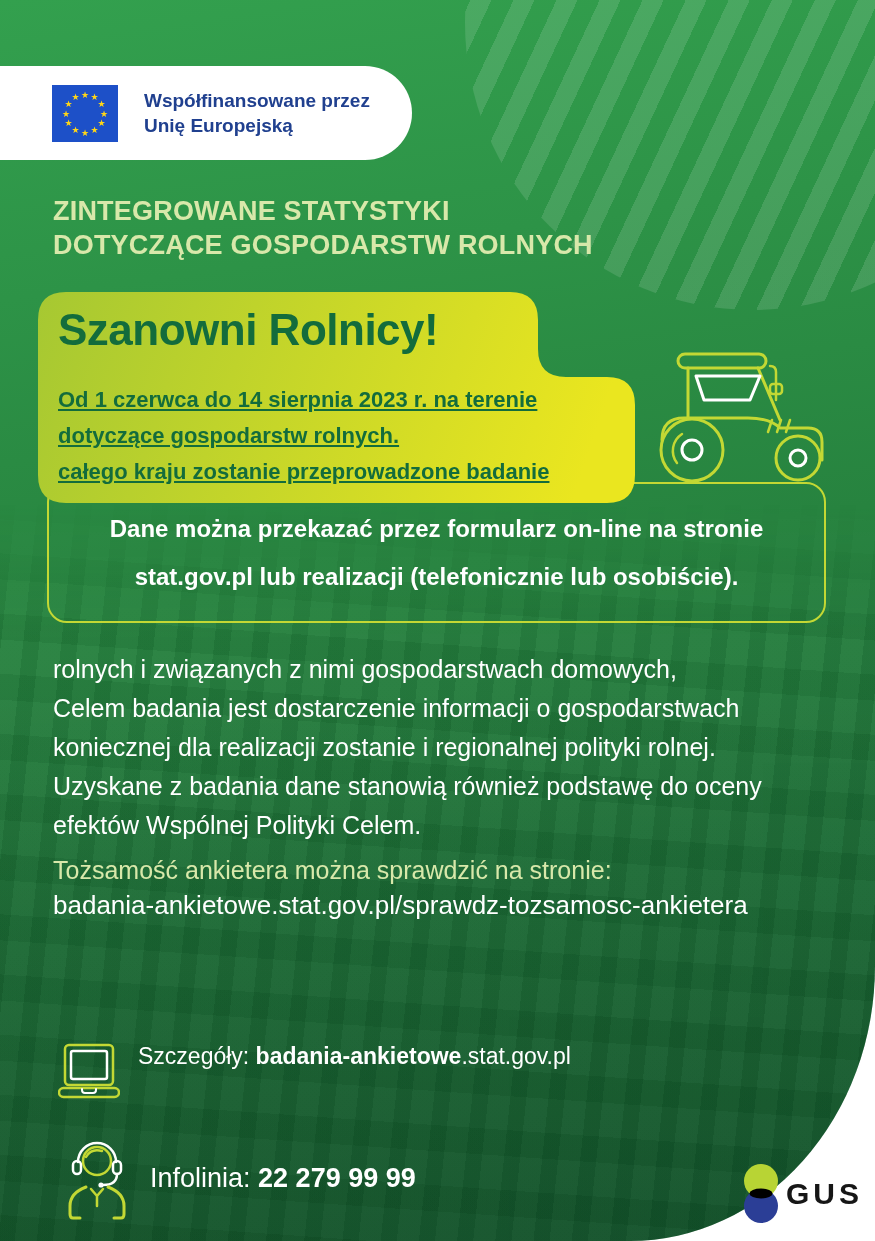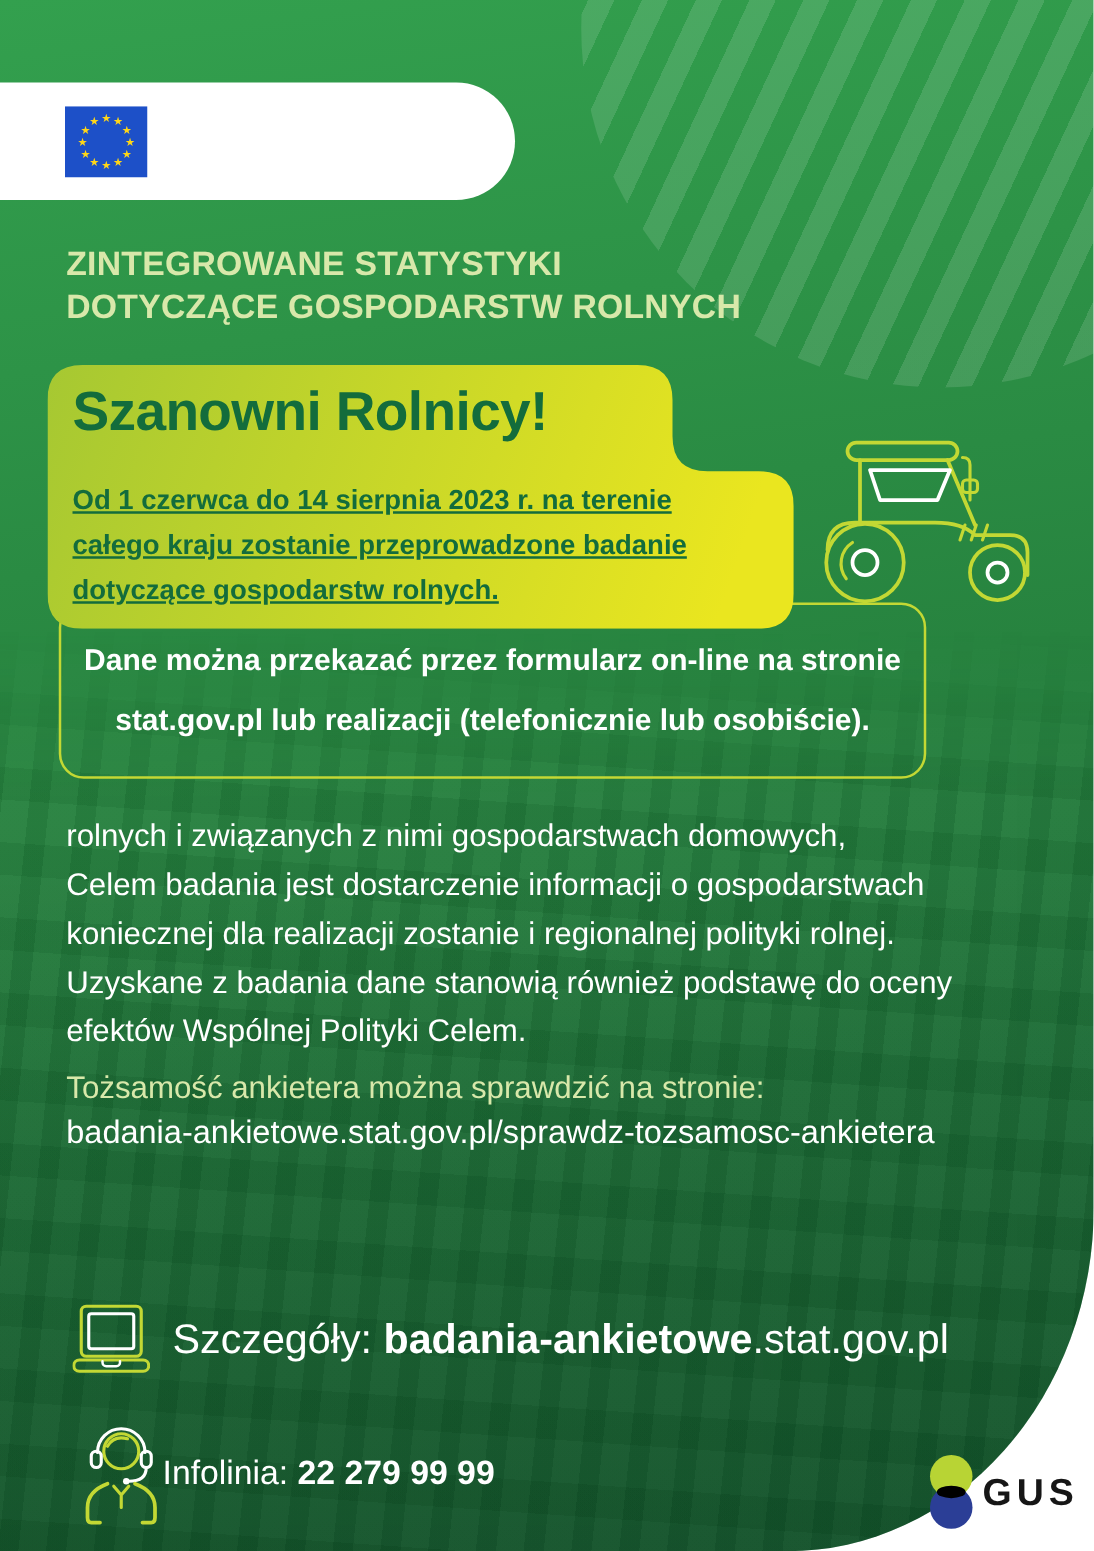--- a/index.html
+++ b/index.html
@@ -32,43 +32,43 @@
     position:absolute;left:0;top:66px;width:412px;height:94px;background:#fff;
     border-radius:0 47px 47px 0;display:flex;align-items:center;box-sizing:border-box;
     padding-left:52px;gap:26px;
   }
   .eu-text{color:var(--eu-text-blue,#20408f);font-weight:bold;font-size:19px;line-height:25px;}
   
   .title{position:absolute;left:53px;top:194px;color:var(--pale-green,#d8e8aa);
     font-weight:bold;font-size:27px;line-height:34px;letter-spacing:.2px;}
   
   .info-box{
-    position:absolute;left:47px;top:482px;width:694px;height:141px;box-sizing:border-box;
+    position:absolute;left:47px;top:482px;width:779px;height:141px;box-sizing:border-box;
     border:2px solid var(--accent-lime,#c3d834);border-radius:20px;
     display:flex;flex-direction:column;justify-content:center;align-items:center;gap:20px;
     color:#ffffff;font-weight:bold;font-size:24px;white-space:nowrap;
   }
   
   .yellow-box{position:absolute;left:38px;top:292px;}
   .greeting{position:absolute;left:58px;top:305px;font-size:44px;font-weight:bold;
     color:var(--dark-green-text,#136c3c);letter-spacing:-.5px;}
   .yellow-body{position:absolute;left:58px;top:382px;font-size:22px;font-weight:bold;
     line-height:36px;color:var(--dark-green-text,#136c3c);white-space:nowrap;text-decoration:underline;}
   
   .tractor{position:absolute;left:652px;top:342px;}
   .lime-st{stroke:var(--accent-lime,#c3d834);fill:none;stroke-width:3;stroke-linecap:round;stroke-linejoin:round;}
   .white-st{stroke:#ffffff;fill:none;stroke-width:3;stroke-linecap:round;stroke-linejoin:round;}
   .thin{stroke-width:2.5;}
   
   .paragraph{position:absolute;left:53px;top:650px;color:#fff;font-size:25px;line-height:39px;white-space:nowrap;}
   .verify-label{position:absolute;left:53px;top:856px;color:var(--pale-green,#d8e8aa);font-weight:normal;font-size:25px;white-space:nowrap;}
   .verify-url{position:absolute;left:53px;top:890px;color:#fff;font-size:26px;white-space:nowrap;text-align:center;}
   
-  .details-row{position:absolute;left:58px;top:1043px;display:flex;align-items:center;gap:18px;color:#fff;font-size:33px;white-space:nowrap;}
-  .hotline-row{position:absolute;left:64px;top:1136px;display:flex;align-items:center;color:#fff;font-size:27px;white-space:nowrap;}
+  .details-row{position:absolute;left:58px;top:1043px;display:flex;gap:18px;color:#fff;font-size:23px;white-space:nowrap;}
+  .hotline-row{position:absolute;left:64px;top:1136px;display:flex;align-items:center;gap:20px;color:#fff;font-size:27px;white-space:nowrap;}
   .bold{font-weight:bold;}
   
   .gus{position:absolute;left:733px;top:1156px;}
   .gus-text{font-size:30px;font-weight:bold;letter-spacing:4px;fill:#161616;
     font-family:"Liberation Sans","DejaVu Sans",sans-serif;}
   .star{fill:var(--eu-star-yellow,#ffd617);font-size:9px;}
 </style>
 </head>
 <body>
 
@@ -91,20 +91,24 @@
         <text class="star" x="49.5" y="38">★</text>
         <text class="star" x="42.5" y="45">★</text>
         <text class="star" x="33" y="47.5">★</text>
         <text class="star" x="23.5" y="45">★</text>
         <text class="star" x="16.5" y="38">★</text>
         <text class="star" x="14" y="28.5">★</text>
         <text class="star" x="16.5" y="19">★</text>
         <text class="star" x="23.5" y="12">★</text>
       </g>
     </svg>
+    <div class="eu-text">
+      <div>Współfinansowane przez</div>
+      <div>Unię Europejską</div>
+    </div>
   </div>
 
   <div class="title">
     <div>ZINTEGROWANE STATYSTYKI</div>
     <div>DOTYCZĄCE GOSPODARSTW ROLNYCH</div>
   </div>
 
   <div class="info-box">
     <div>Dane można przekazać przez formularz on-line na stronie</div>
     <div>stat.gov.pl lub realizacji (telefonicznie lub osobiście).</div>
@@ -132,22 +136,22 @@
         <stop offset="0" stop-color="#a6c832"></stop>
         <stop offset="1" stop-color="#eae61f"></stop>
       </linearGradient>
     </defs>
     <path fill="url(#ygrad)" d="M28,0 H472 Q500,0 500,28 V57 Q500,85 528,85 H569 Q597,85 597,113
       V183 Q597,211 569,211 H28 Q0,211 0,183 V28 Q0,0 28,0 Z"></path>
   </svg>
   <div class="greeting">Szanowni Rolnicy!</div>
   <div class="yellow-body">
     <div>Od 1 czerwca do 14 sierpnia 2023 r. na terenie</div>
+    <div>dotyczące gospodarstw rolnych.</div>
     <div>całego kraju zostanie przeprowadzone badanie</div>
-    <div>dotyczące gospodarstw rolnych.</div>
   </div>
 
   <div class="paragraph">
     <div>rolnych i związanych z nimi gospodarstwach domowych,</div>
     <div>Celem badania jest dostarczenie informacji o gospodarstwach</div>
     <div>koniecznej dla realizacji zostanie i regionalnej polityki rolnej.</div>
     <div>Uzyskane z badania dane stanowią również podstawę do oceny</div>
     <div>efektów Wspólnej Polityki Celem.</div>
   </div>
 

